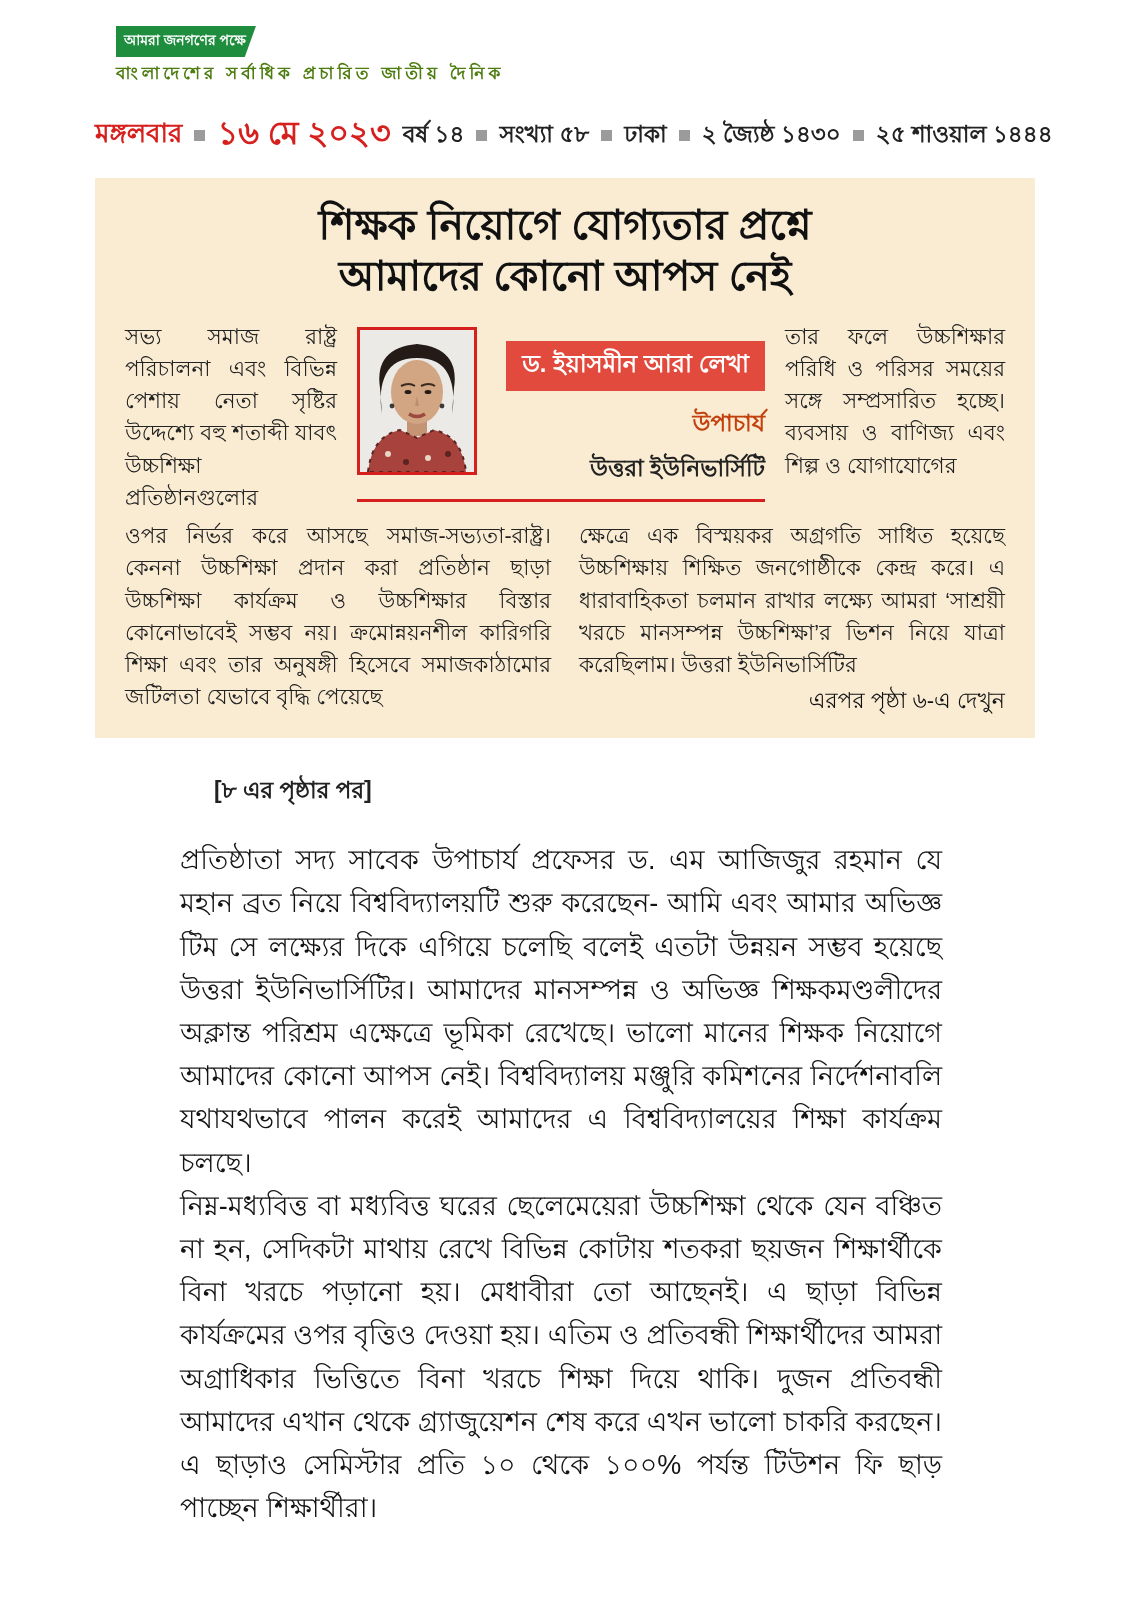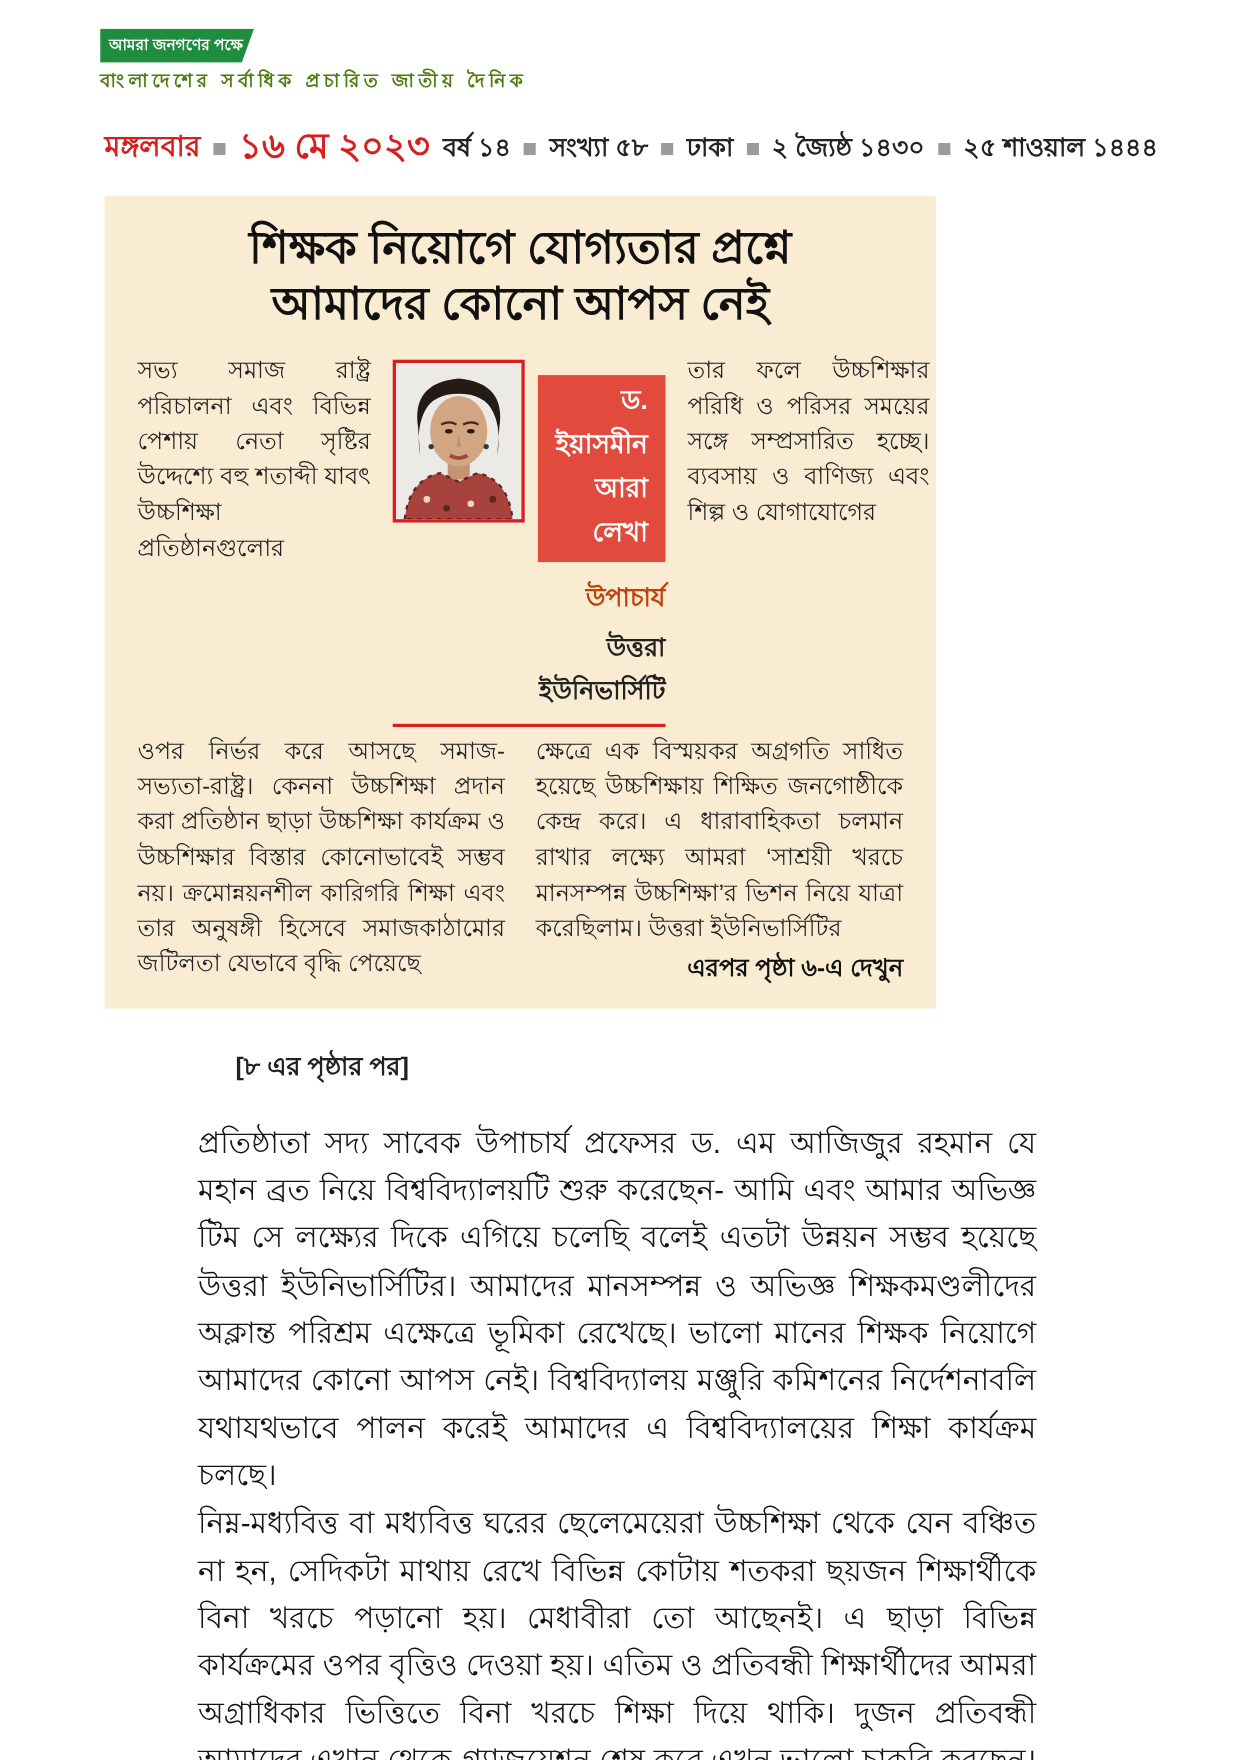--- a/index.html
+++ b/index.html
@@ -4,21 +4,21 @@
 <style>
   * { margin:0; padding:0; box-sizing:border-box; }
   html,body { width:1131px; }
   body {
     width:1131px; height:1600px; overflow:hidden;
     background:#ffffff;
     font-family:"Liberation Sans","DejaVu Sans",sans-serif;
     color:#1a1a1a;
   }
   
-  .masthead { padding-top:26px; padding-left:91px; }
+  .masthead { padding-top:26px; padding-left:116px; }
   .badge {
     display:inline-block; background:#1e8e3e; color:#fff;
     font-size:14px; font-weight:bold; padding:3px 10px 4px 8px;
     clip-path:polygon(0 0, 100% 0, 92% 100%, 0 100%);
   }
   .tagline {
     margin-top:3px; font-size:17px; font-weight:bold; color:#4d7c0f;
     letter-spacing:4px; white-space:nowrap;
   }
   .title { line-height:1.02; margin-top:-6px; white-space:nowrap; }
@@ -28,21 +28,21 @@
   .dateline {
     margin:20px 0 0 95px; display:flex; align-items:center; gap:12px;
     white-space:nowrap;
   }
   .dl-day  { color:#d6201e; font-size:26px; font-weight:bold; }
   .dl-date { color:#d6201e; font-size:32px; font-weight:bold; }
   .dl-item { color:#222; font-size:23px; font-weight:bold; }
   .sq { width:11px; height:11px; background:#9b9b9b; flex:0 0 auto; }
   
   .article-box {
-    margin:16px 0 0 95px; width:756px; background:#f9ecd3;
+    margin:16px 0 0 95px; width:940px; background:#f9ecd3;
     padding:22px 30px 18px 30px;
   }
   .headline {
     text-align:center; font-weight:bold; color:#111;
     font-size:41px; line-height:1.25; margin-bottom:18px;
   }
   .box-row1 { display:grid; grid-template-columns:212px 1fr 220px; column-gap:20px; }
   .colline { font-size:21.5px; line-height:1.5; text-align:justify; color:#222; }
   .center-cell { padding-top:6px; }
   .photo-strip { display:flex; align-items:flex-start; }
@@ -52,21 +52,21 @@
   }
   .caption-block { margin-left:12px; padding-top:14px; flex:1;text-align:right; }
   .name-badge {
     display:inline-block; background:#e14a3c; color:#fff;
     font-size:24px; font-weight:bold; padding:4px 16px 6px 16px;
   }
   .cap-line1 { font-size:23px; font-weight:bold; color:#c2410c; margin-top:14px; }
   .cap-line2 { font-size:23px; font-weight:bold; color:#222; margin-top:6px; }
   .red-rule { height:3px; background:#d6201e; margin-top:10px; width:100%; }
   .box-row2 { display:grid; grid-template-columns:1fr 1fr; column-gap:28px; margin-top:6px; }
-  .continued-note { font-size:22px; font-weight:bold; text-align:right; margin-top:2px; color:#111; }
+  .continued-note { font-size:22px; font-weight:normal; text-align:right; margin-top:2px; color:#111; }
   
   .cont-section { margin:34px 0 0 180px; width:762px; }
   .cont-marker { font-size:23px; font-weight:bold; color:#222; margin-left:34px; }
   .cont-body { margin-top:28px; }
   .cont-body p {
     font-size:27px; line-height:1.6; text-align:justify; color:#141414;
   }
 </style>
 </head>
 <body>

